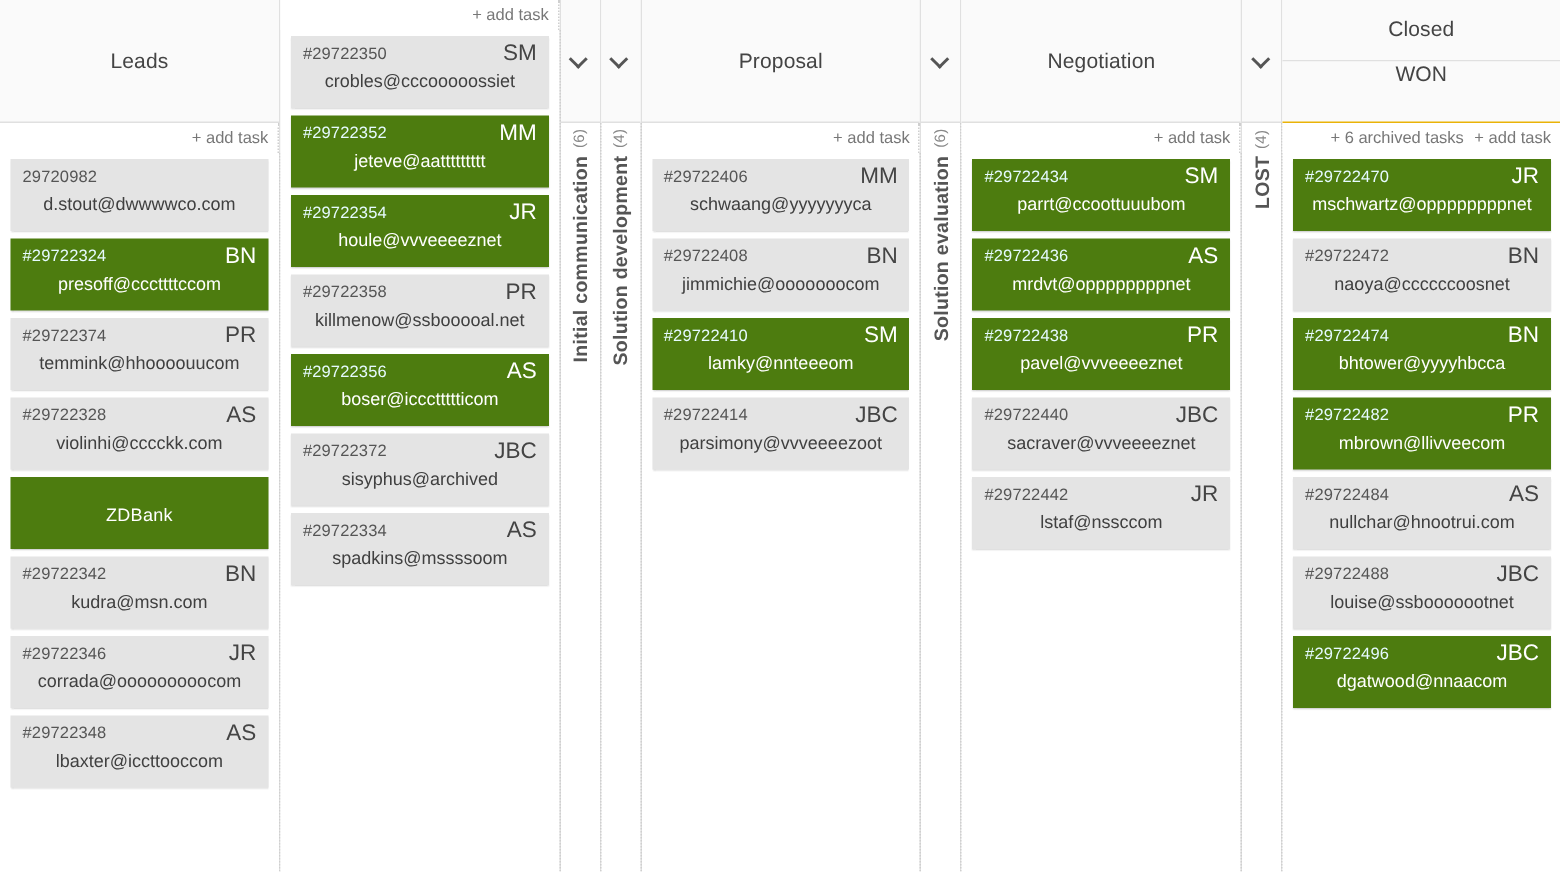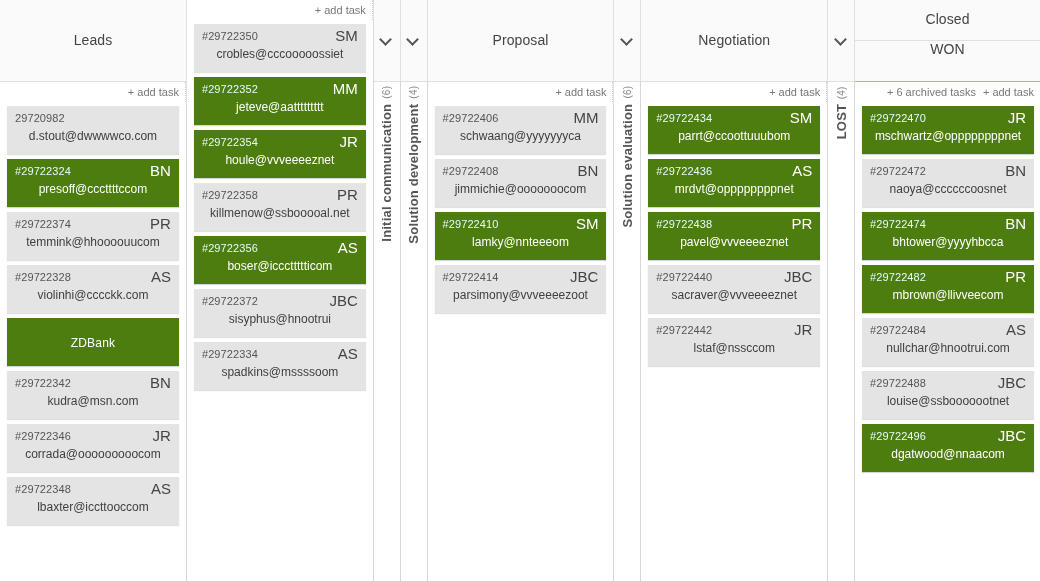--- a/index.html
+++ b/index.html
@@ -233,21 +233,21 @@
           <div class="mail">killmenow@ssbooooal.net</div>
         </div>
         <div class="card hot">
           <div class="cid">#29722356</div>
           <div class="ini">AS</div>
           <div class="mail">boser@icccttttticom</div>
         </div>
         <div class="card">
           <div class="cid">#29722372</div>
           <div class="ini">JBC</div>
-          <div class="mail">sisyphus@hnootrui</div>
+          <div class="mail">sisyphus@archived</div>
         </div>
         <div class="card">
           <div class="cid">#29722334</div>
           <div class="ini">AS</div>
           <div class="mail">spadkins@mssssoom</div>
         </div>
       </div>
     </div>
     <div class="col collapsed">
       <div class="hdr">

